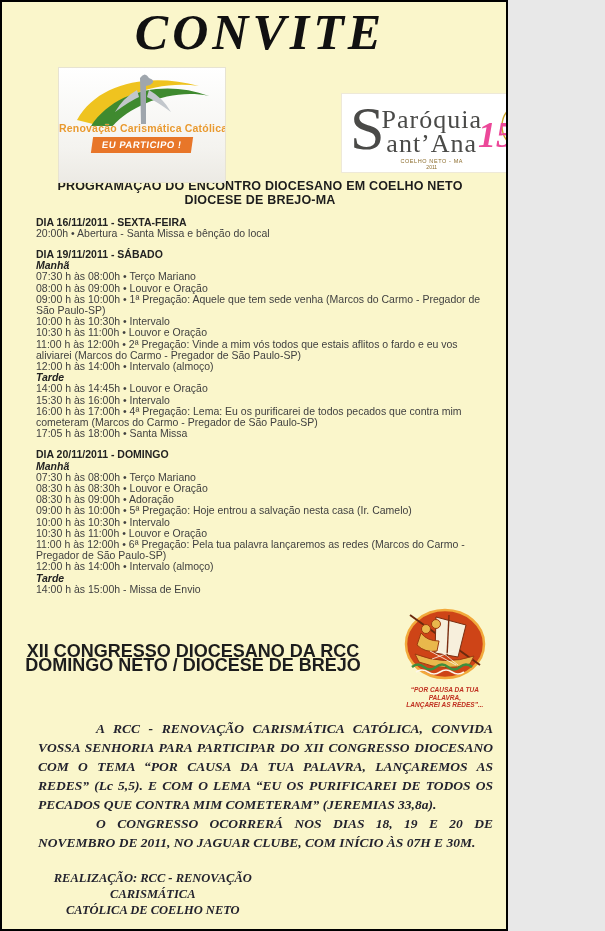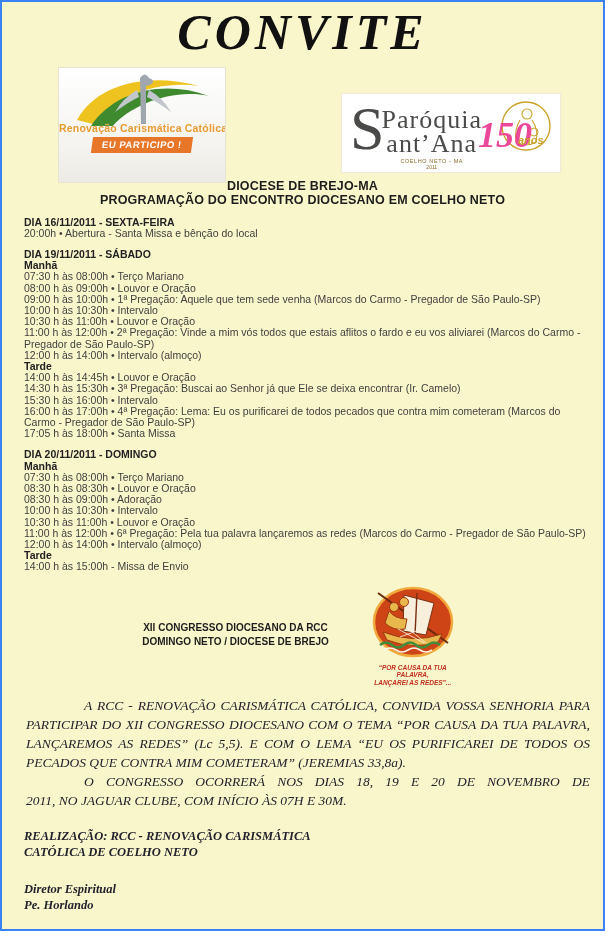--- a/index.html
+++ b/index.html
@@ -1,19 +1,19 @@
 <!DOCTYPE html>
 <html lang="pt"><head>
 <meta charset="utf-8">
 <style>
   html,body { margin:0; padding:0; background:#e8e8e8; }
   .page {
-    position:relative; width:605px; height:931px; box-sizing:border-box;
-    background:#FAF6CB; border:2px solid #3b82f6; overflow:hidden;
-    font-family:"Liberation Sans", sans-serif; color:#3d3d3d;
+    position:relative; width:508px; height:931px; box-sizing:border-box;
+    background:#FAF6CB; border:2px solid #000000; overflow:hidden;
+    font-family:"Liberation Sans", sans-serif; color:#3d3d3d;padding-left:12px;
   }
   
   .title {
     margin:4px 0 0; text-align:center;
     font-family:"Liberation Serif", serif; font-style:italic; font-weight:700;
     font-size:50px; line-height:1.05; letter-spacing:4px; color:#111;
   }
   
   .rcc-logo {
     position:absolute; left:57px; top:66px; width:166px; height:114px;
@@ -62,46 +62,46 @@
     font-family:Liberation Sans, sans-serif; font-style:italic; font-weight:700;
     font-size:11px; color:#C9A227;
   }
   
   .prog-heading {
     margin-top:120px; text-align:center; color:#1d1d1d;
     font-weight:700; font-size:12.5px; line-height:14px; letter-spacing:0.2px;
   }
   .schedule { margin:6px 14px 0 22px; font-size:10.5px; line-height:11.2px; color:#3f3f3f; }
   .sline.day   { font-weight:700; color:#222; margin-top:10px; }
-  .sline.label { font-weight:700; color:#222; }
+  .sline.label { font-weight:700; color:#222;font-style:italic; }
   
   .congress { margin-top:12px; display:flex; justify-content:center; align-items:center; gap:34px; }
-  .congress-title { text-align:center; font-weight:700; font-size:10px; line-height:14px; color:#1d1d1d; }
+  .congress-title { text-align:center; font-weight:700; font-size:18px; line-height:14px; color:#1d1d1d; }
   .congress-logo { text-align:center; width:100px; }
   .congress-caption {
     margin-top:1px; font-size:6.5px; line-height:7.5px; font-weight:700; font-style:italic;
     color:#C03020; white-space:pre-line;
   }
   
   .invitation {
     margin:10px 13px 0 24px; text-align:justify; color:#23232e;
-    font-family:"Liberation Serif", serif; font-style:italic; font-weight:400;
+    font-family:"Liberation Serif", serif; font-style:italic; font-weight:700;
     font-size:13.5px; line-height:19px;
   }
   .invitation p { margin:0; text-indent:58px; }
   .invitation p.p2::first-line { word-spacing:7px; }
   
   .footer {
     display:flex; margin:18px 14px 0 22px; color:#23232e;
     font-family:"Liberation Serif", serif; font-style:italic; font-weight:700;
     font-size:12.5px; line-height:16px;
   }
   .f-left  { flex:1.05; }
   .f-right { flex:1; text-align:right; }
-  .fblock  { margin-bottom:21px; white-space:pre-line; }
+  .fblock  { margin-bottom:21px; white-space:pre-line;text-align:center; }
 </style>
 </head>
 <body>
 
 <div class="page">
 
   <h1 class="title">CONVITE</h1>
 
   <div class="rcc-logo">
     <svg class="rcc-art" width="150" height="56" viewBox="0 0 150 56">
@@ -131,22 +131,22 @@
         <circle cx="33" cy="16" r="5" fill="none" stroke="#C9A227" stroke-width="1.1"></circle>
         <path d="M26,22 q-6,10 -4,22 q10,6 20,0 q3,-12 -4,-22" fill="none" stroke="#C9A227" stroke-width="1.1"></path>
         <circle cx="40" cy="34" r="4" fill="none" stroke="#C9A227" stroke-width="1"></circle>
       </svg>
       <span class="ps-num">150</span>
       <span class="ps-anos">anos</span>
     </div>
   </div>
 
   <div class="prog-heading">
+    <div>PROGRAMAÇÃO DO ENCONTRO DIOCESANO EM COELHO NETO</div>
     <div>DIOCESE DE BREJO-MA</div>
-    <div>PROGRAMAÇÃO DO ENCONTRO DIOCESANO EM COELHO NETO</div>
   </div>
 
   <div class="schedule">
 
       <div class="sline day">DIA 16/11/2011 - SEXTA-FEIRA</div>
 
       <div class="sline item">20:00h • Abertura - Santa Missa e bênção do local</div>
 
       <div class="sline day">DIA 19/11/2011 - SÁBADO</div>
 
@@ -163,38 +163,38 @@
       <div class="sline item">10:30 h às 11:00h • Louvor e Oração</div>
 
       <div class="sline item">11:00 h às 12:00h • 2ª Pregação: Vinde a mim vós todos que estais aflitos o fardo e eu vos aliviarei (Marcos do Carmo - Pregador de São Paulo-SP)</div>
 
       <div class="sline item">12:00 h às 14:00h • Intervalo (almoço)</div>
 
       <div class="sline label">Tarde</div>
 
       <div class="sline item">14:00 h às 14:45h • Louvor e Oração</div>
 
-      <div class="sline item">14:30 h às 15:30h • 3ª Pregação: Buscai ao Senhor já que Ele se deixa encontrar (Ir. Camelo)</div>
 
       <div class="sline item">15:30 h às 16:00h • Intervalo</div>
 
       <div class="sline item">16:00 h às 17:00h • 4ª Pregação: Lema: Eu os purificarei de todos pecados que contra mim cometeram (Marcos do Carmo - Pregador de São Paulo-SP)</div>
 
       <div class="sline item">17:05 h às 18:00h • Santa Missa</div>
 
       <div class="sline day">DIA 20/11/2011 - DOMINGO</div>
 
       <div class="sline label">Manhã</div>
 
       <div class="sline item">07:30 h às 08:00h • Terço Mariano</div>
 
       <div class="sline item">08:30 h às 08:30h • Louvor e Oração</div>
 
       <div class="sline item">08:30 h às 09:00h • Adoração</div>
 
+      <div class="sline item">09:00 h às 10:00h • 5ª Pregação: Hoje entrou a salvação nesta casa (Ir. Camelo)</div>
 
       <div class="sline item">10:00 h às 10:30h • Intervalo</div>
 
       <div class="sline item">10:30 h às 11:00h • Louvor e Oração</div>
 
       <div class="sline item">11:00 h às 12:00h • 6ª Pregação: Pela tua palavra lançaremos as redes (Marcos do Carmo - Pregador de São Paulo-SP)</div>
 
       <div class="sline item">12:00 h às 14:00h • Intervalo (almoço)</div>
 
       <div class="sline label">Tarde</div>

